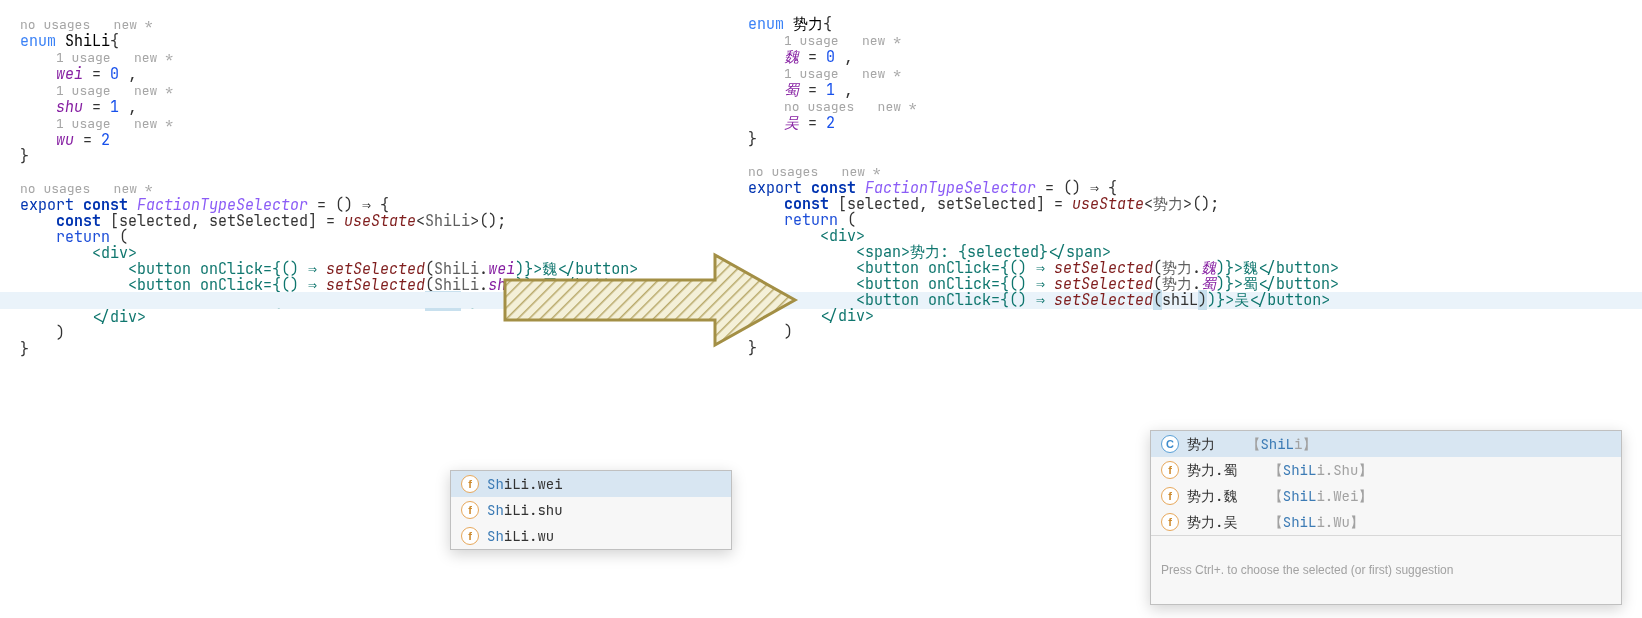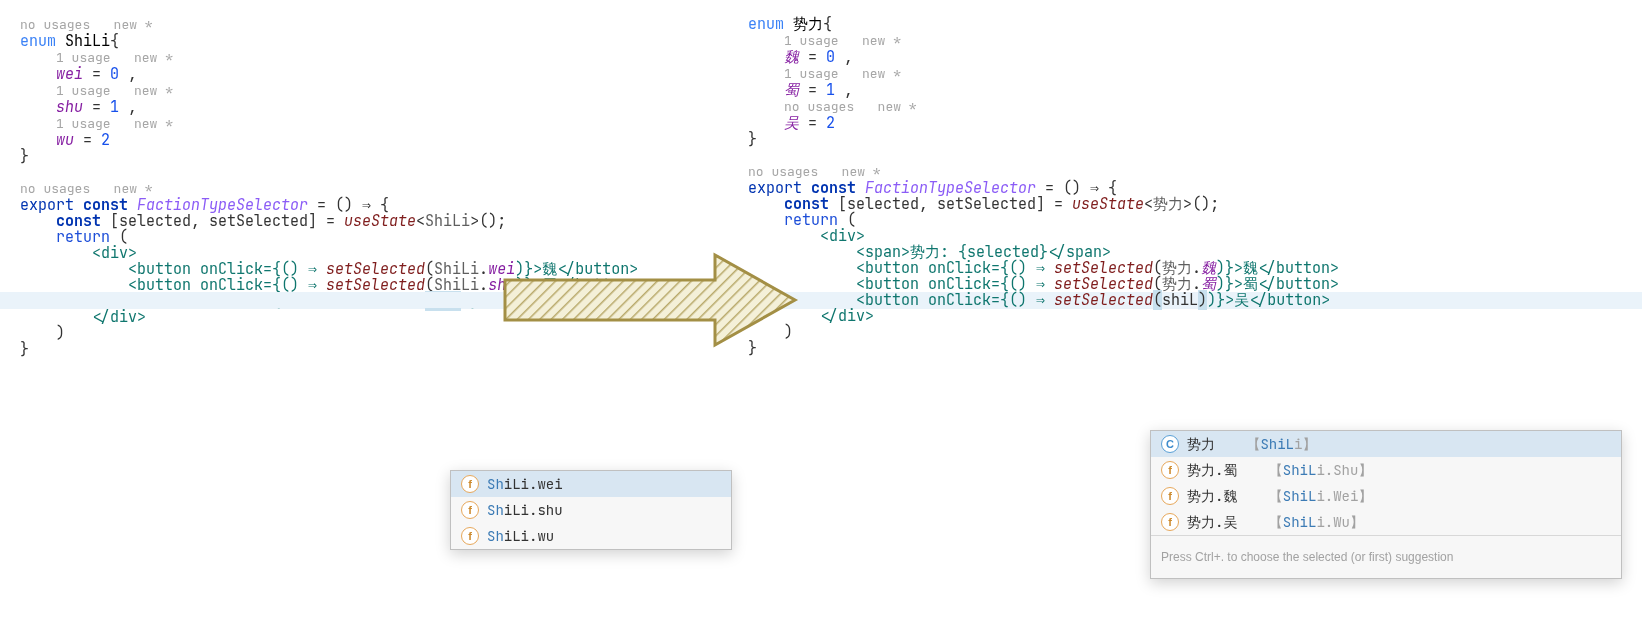--- a/index.html
+++ b/index.html
@@ -61,21 +61,21 @@
     align-items: center;
     padding: 1px 10px;
     gap: 8px;
     cursor: pointer;
   }
   .popup .row.sel { background: #d8e6f2; }
   .popup .footer {
     border-top: 1px solid #d8d8d8;
     color: #a2a2a2;
     font-size: 12px;
-    padding: 9px 10px;
+    padding: 22px 10px;
     font-family: sans-serif;
   }
   .popup .main { color: #333; }
   .popup .alias { color: #a2a2a2; margin-left: 23px; }
   .popup .hi { color: #3c7bb5; }
   .ic {
     width: 16px; height:16px; border-radius:50%;
     display:inline-flex; align-items:center; justify-content:center;
     font-family: sans-serif; font-weight: bold; font-size:11px;
     flex: 0 0 16px;

